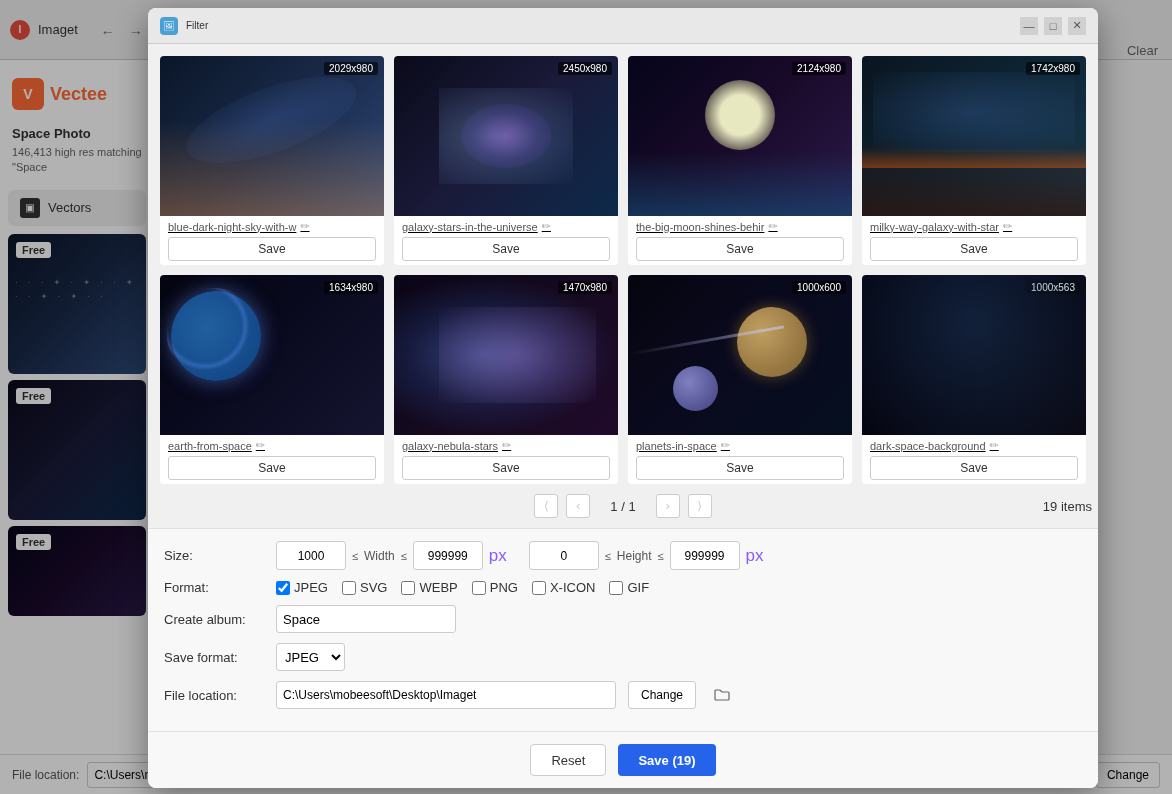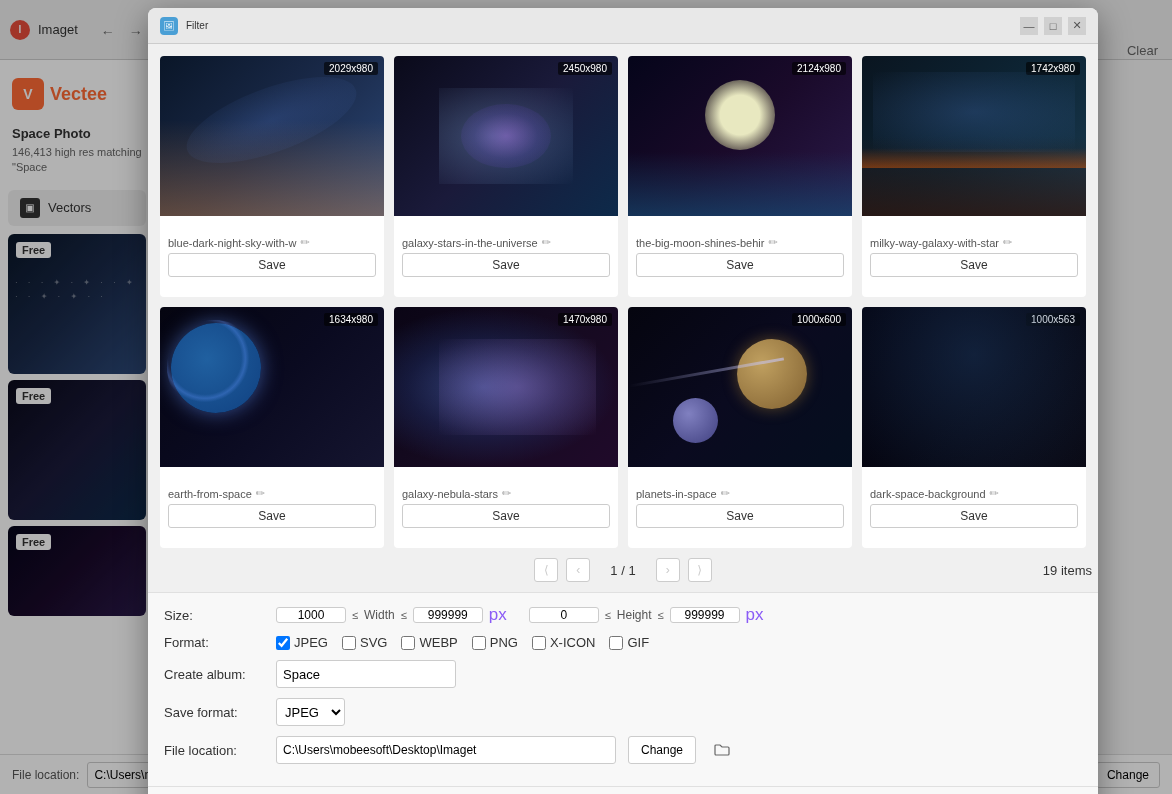--- a/index.html
+++ b/index.html
@@ -270,21 +270,22 @@
       position: absolute;
       top: 6px; right: 6px;
       background: rgba(0,0,0,0.6);
       color: #fff;
       font-size: 10px;
       padding: 1px 5px;
       border-radius: 2px;
     }
 
     .img-card-info {
-      padding: 20px 8px;
+      padding: 4px 8px;
+      text-decoration: underline;
     }
 
     .img-card-name {
       font-size: 11px;
       color: #555;
       white-space: nowrap;
       overflow: hidden;
       text-overflow: ellipsis;
       display: flex;
       align-items: center;
@@ -368,21 +369,21 @@
     }
 
     .size-group {
       display: flex;
       align-items: center;
       gap: 6px;
     }
 
     .size-input {
       width: 70px;
-      height: 16px;
+      height: 29px;
       border: 1px solid #ccc;
       border-radius: 3px;
       padding: 0 6px;
       font-size: 12px;
       text-align: center;
       background: #fff;
     }
 
     .size-arrow {
       font-size: 11px;

